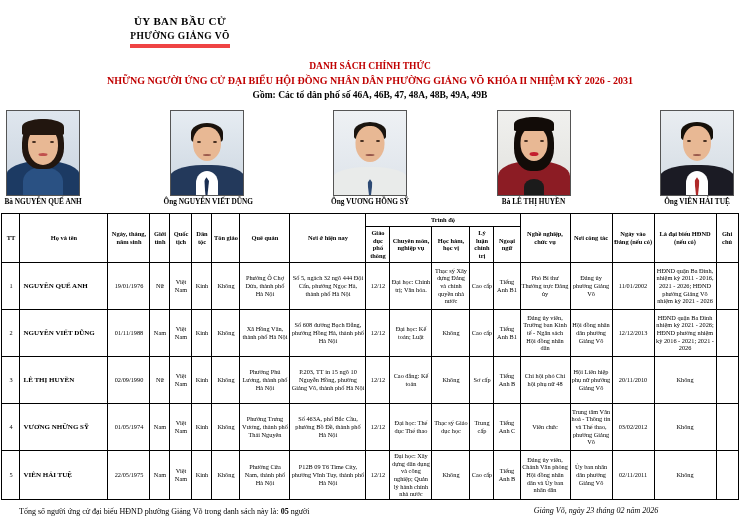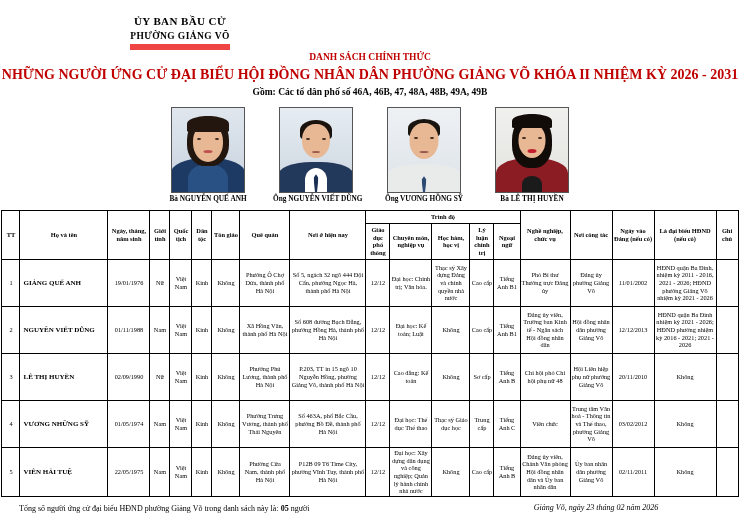--- a/index.html
+++ b/index.html
@@ -11,31 +11,31 @@
   .page{width:740px;height:523px;position:relative;padding:0;box-sizing:border-box;}
 
   
   .top{display:flex;justify-content:space-between;padding:14px 30px 0 30px;box-sizing:border-box;}
   .top-left{width:300px;text-align:center;}
   .top-right{width:330px;text-align:center;}
   .org1{font-size:11px;font-weight:bold;letter-spacing:.4px;line-height:1.45;}
   .org2{font-size:9.5px;font-weight:bold;letter-spacing:.4px;line-height:1.45;}
   .nation{font-size:10px;font-weight:bold;letter-spacing:.2px;line-height:1.5;}
   .motto{font-size:8.5px;font-weight:bold;display:inline-block;border-bottom:1px solid #000;padding-bottom:1px;line-height:1.4;}
-  .ul-dash{display:inline-block;border-bottom:6px solid #ef4444;}
-
-  
-  .titles{text-align:center;margin-top:0;}
+  .ul-dash{display:inline-block;border-bottom:4px solid #ef4444;}
+
+  
+  .titles{text-align:center;margin-top:11px;}
   .t1{color:#c00000;font-weight:bold;font-size:9.5px;line-height:1.5;}
-  .t2{color:#c00000;font-weight:bold;font-size:14px;line-height:1.5;}
+  .t2{color:#c00000;font-weight:bold;font-size:10px;line-height:1.5;}
   .t3{color:#1f3fa8;font-weight:bold;font-size:9px;line-height:1.6;}
   .t4{color:#000;font-weight:bold;font-size:9.5px;line-height:1.6;}
 
   
-  .photos{display:flex;justify-content:center;gap:22px;margin-top:7px;}
+  .photos{display:flex;justify-content:space-between;gap:22px;margin-top:7px;}
   .pcell{width:86px;text-align:center;}
   .frame{width:72px;height:84px;margin:0 auto;border:1px solid #555;overflow:hidden;position:relative;background:#cfd6de;}
   .pname{font-size:7.3px;font-weight:bold;margin-top:2px;line-height:1.2;white-space:nowrap;}
 
   
   .bg{position:absolute;inset:0;}
   .hair{position:absolute;left:50%;transform:translateX(-50%);border-radius:48% 48% 42% 42%;}
   .face{position:absolute;left:50%;transform:translateX(-50%);background:#e8b894;border-radius:46% 46% 50% 50%;}
   .body{position:absolute;left:50%;transform:translateX(-50%);bottom:0;border-radius:44% 44% 0 0;}
   .shirt{position:absolute;left:50%;transform:translateX(-50%);bottom:0;background:#fff;border-radius:50% 50% 0 0;}
@@ -129,20 +129,34 @@
         <div class="face" style="top:16px;width:27px;height:34px;"></div>
         <div class="hair" style="top:6px;width:40px;height:14px;background:#120c08;border-radius:50% 50% 8% 8%;"></div>
         <div class="body" style="width:20px;height:16px;background:#1b1b1b;border-radius:50% 50% 0 0;"></div>
         <div class="eye" style="left:26px;top:29px;"></div>
         <div class="eye" style="left:42px;top:29px;"></div>
         <div class="mouth" style="top:41px;width:9px;height:4px;background:#c41f2e;"></div>
       </div>
       <div class="pname">Bà LÊ THỊ HUYỀN</div>
     </div>
 
+    <div class="pcell">
+      <div class="frame">
+        <div class="bg" style="background:linear-gradient(#e9edf1,#d3dbe3);"></div>
+        <div class="body" style="width:76px;height:30px;background:#1b1b24;"></div>
+        <div class="shirt" style="width:22px;height:24px;"></div>
+        <div class="tie" style="background:#b02a2a;"></div>
+        <div class="hair" style="top:11px;width:32px;height:19px;background:#151009;border-radius:50% 50% 20% 20%;"></div>
+        <div class="face" style="top:15px;width:28px;height:35px;"></div>
+        <div class="eye" style="left:26px;top:29px;"></div>
+        <div class="eye" style="left:42px;top:29px;"></div>
+        <div class="mouth" style="top:43px;width:8px;height:2px;background:#9a5a4c;"></div>
+      </div>
+      <div class="pname">Ông VIÊN HẢI TUỆ</div>
+    </div>
 
   </div>
 
   <table class="main">
     <colgroup>
       <col style="width:18px">
         <col style="width:88px">
         <col style="width:42px">
       <col style="width:20px">
         <col style="width:22px">
@@ -183,21 +197,21 @@
         <th>Giáo dục phổ thông</th>
         <th>Chuyên môn, nghiệp vụ</th>
         <th>Học hàm, học vị</th>
         <th>Lý luận chính trị</th>
         <th>Ngoại ngữ</th>
       </tr>
     </thead>
     <tbody>
       <tr class="datarow">
         <td>1</td>
-        <td class="name">GIẢNG QUẾ ANH</td>
+        <td class="name">NGUYỄN QUẾ ANH</td>
         <td>19/01/1976</td>
         <td>Nữ</td>
         <td>Việt Nam</td>
         <td>Kinh</td>
         <td>Không</td>
         <td>Phường Ô Chợ Dừa, thành phố Hà Nội</td>
         <td>Số 5, ngách 32 ngõ 444 Đội Cấn, phường Ngọc Hà, thành phố Hà Nội</td>
         <td>12/12</td>
         <td>Đại học: Chính trị; Văn hóa.</td>
         <td>Thạc sỹ Xây dựng Đảng và chính quyền nhà nước</td>

